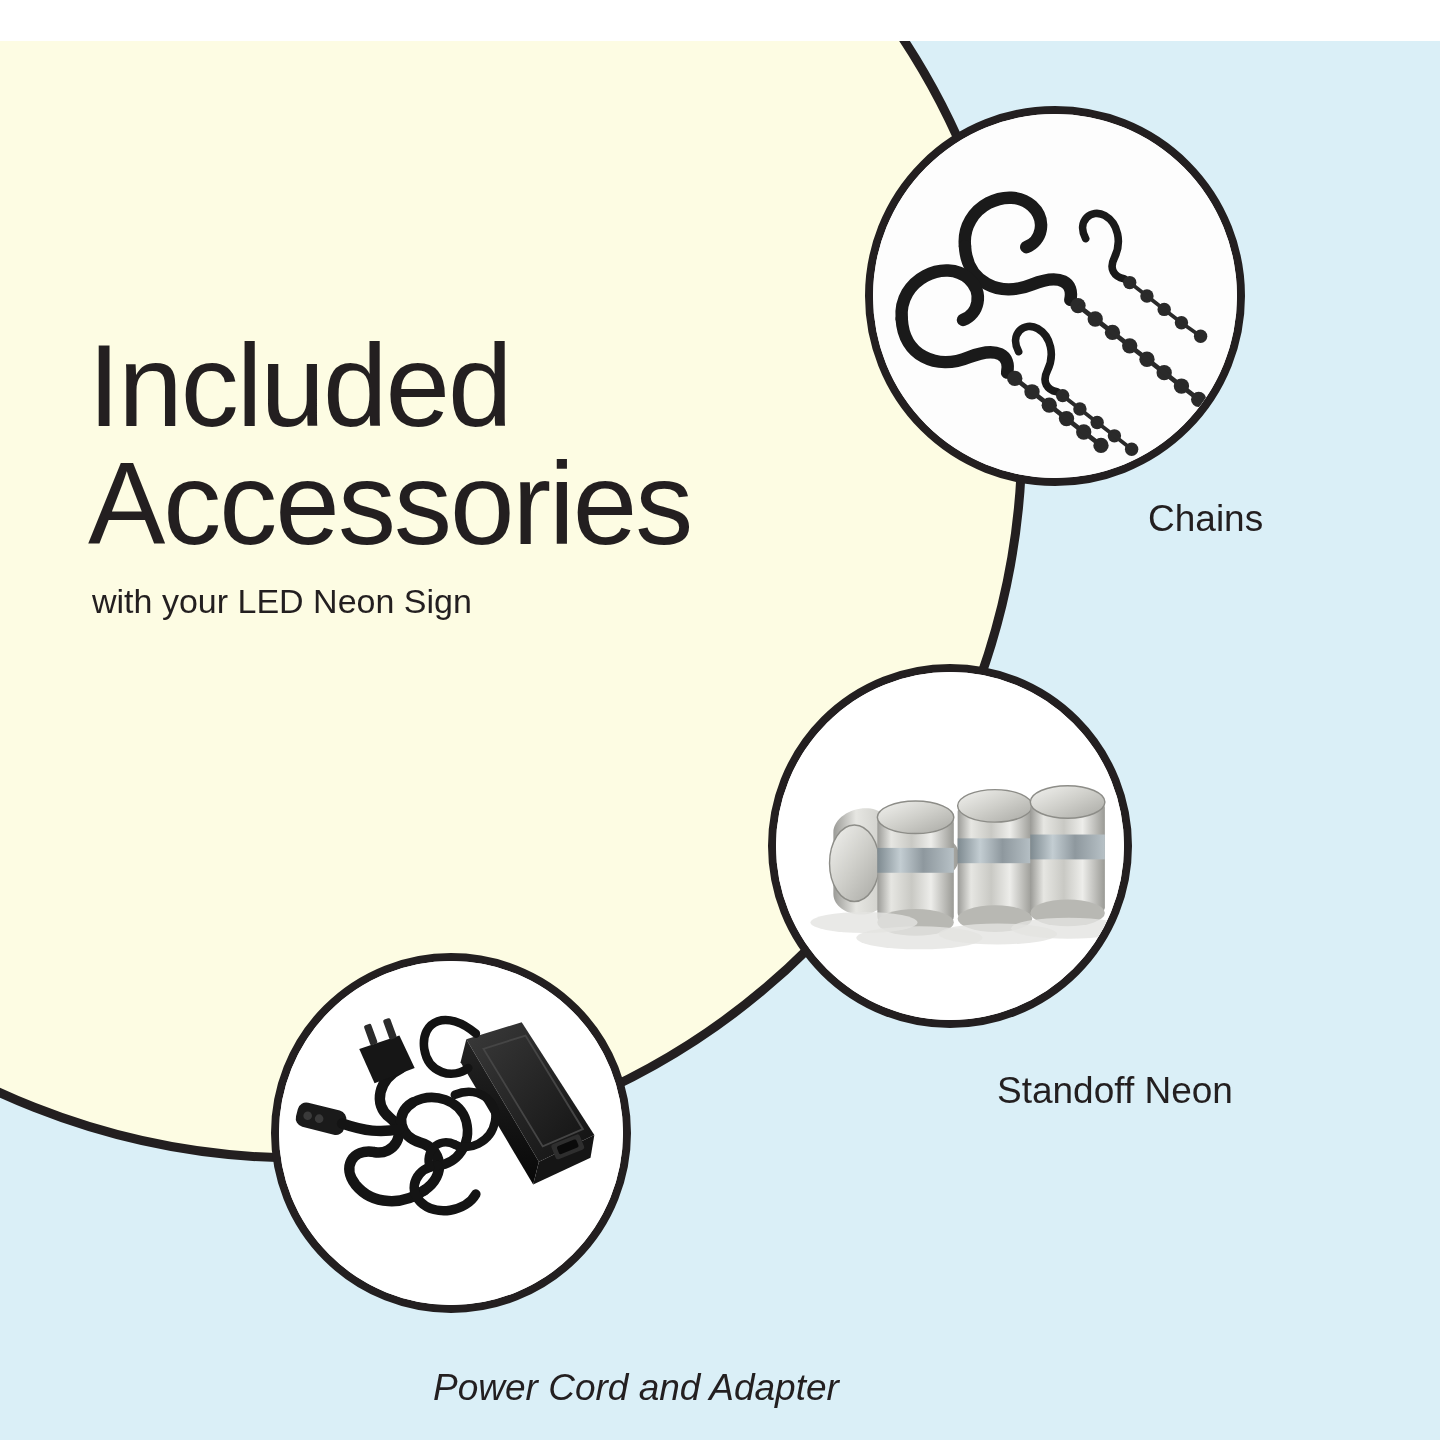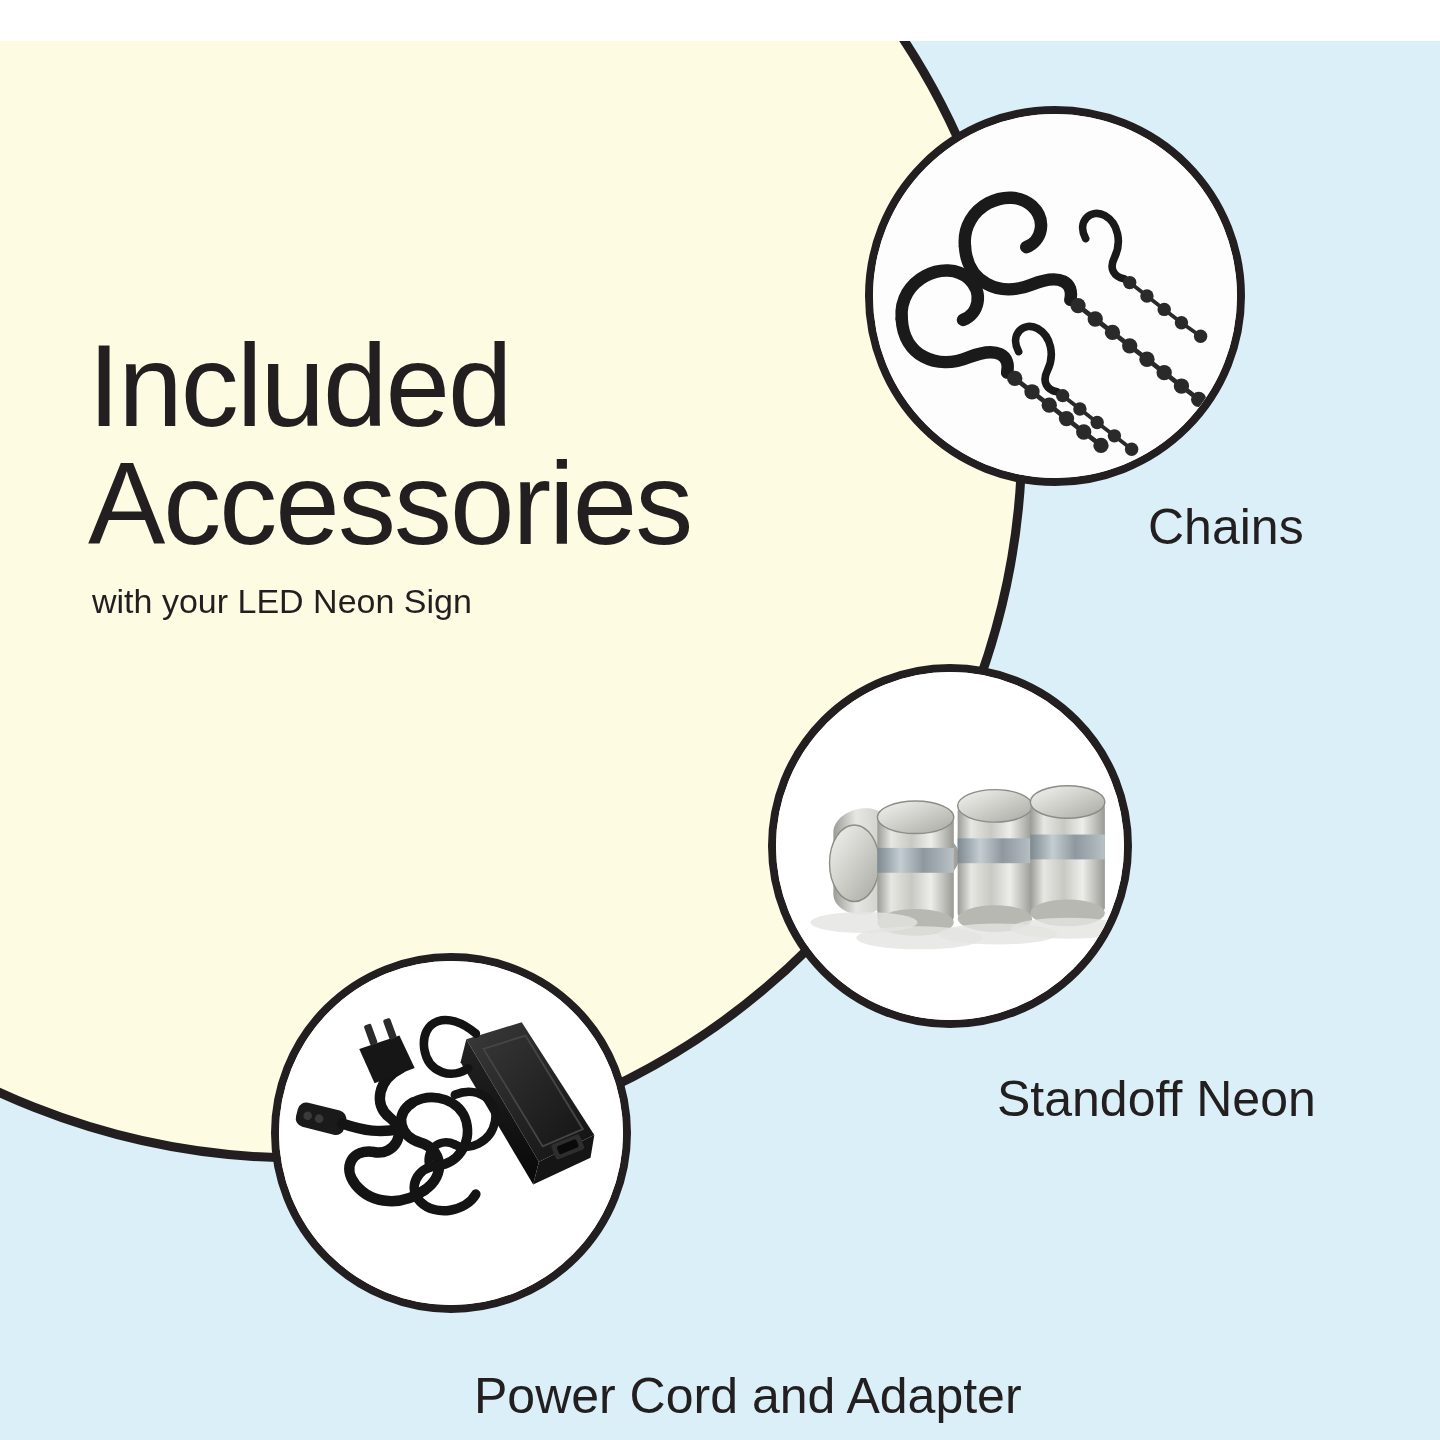--- a/index.html
+++ b/index.html
@@ -45,27 +45,27 @@
   .heading-sub {
     font-size: 34px;
     color: #231f20;
     margin: 18px 0 0 4px;
     white-space: nowrap;
   }
 
   
   .callout-label {
     position: absolute;
-    font-size: 50px;
+    font-size: 37px;
     color: #231f20;
     white-space: nowrap;
   }
   .label-chains       { left: 1148px; top: 457px; }
   .label-standoff     { left: 997px;  top: 1029px; }
-  .label-powercord    { left: 474px;  top: 1326px; }
+  .label-powercord    { left: 433px;  top: 1326px; font-style: italic; }
 
   
   .bubble {
     position: absolute;
     border-radius: 50%;
     background: #ffffff;
     border: 8px solid #231f20;
     box-sizing: border-box;
     overflow: hidden;
   }

